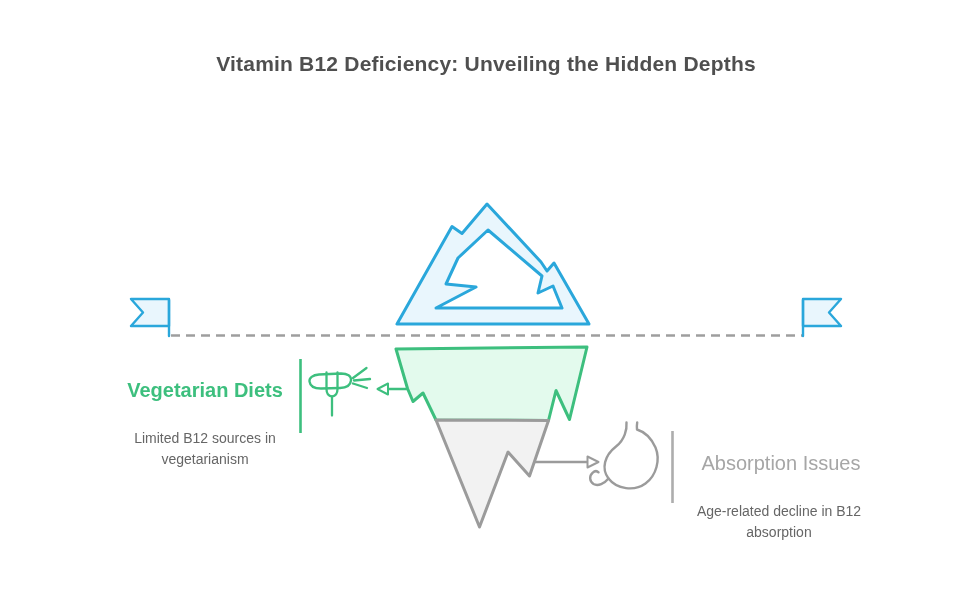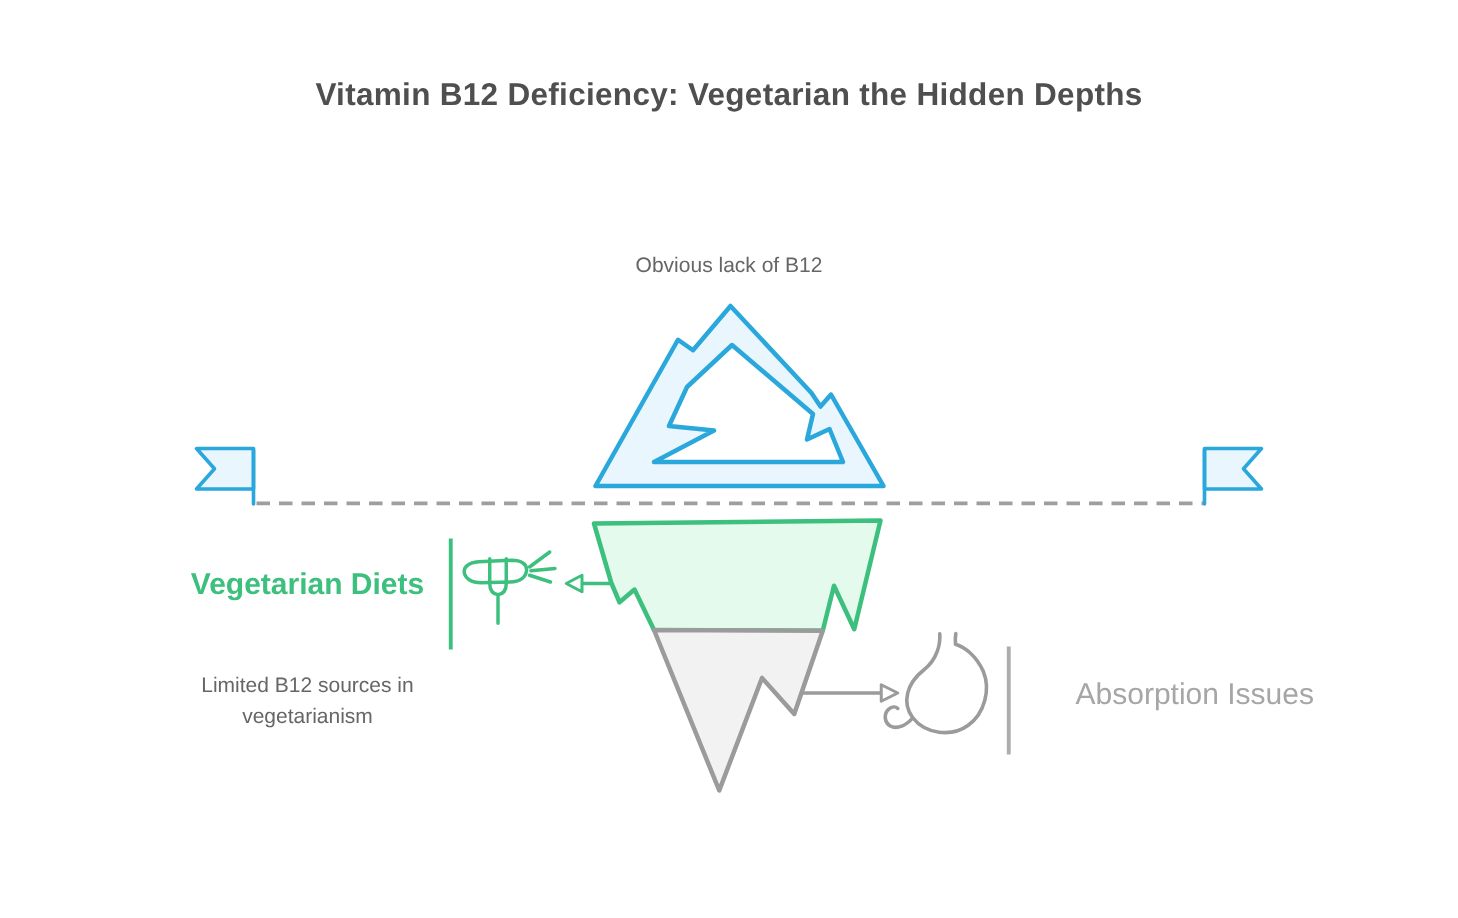--- a/index.html
+++ b/index.html
@@ -23,25 +23,25 @@
   }
   .iceberg-heading{
     left:0; right:0; top:131px; text-align:center;
     font-size:18px; font-weight:400; color:var(--heading-text);
   }
   .iceberg-subheading{
     left:0; right:0; top:168px; text-align:center;
     font-size:14px; color:var(--body-text);
   }
   .callout-left{right:685px; top:360px; width:164px; text-align:center;}
-  .callout-right{left:686px; top:433px; width:190px; text-align:right;}
+  .callout-right{left:686px; top:433px; width:190px; text-align:center;}
   .callout-title{font-size:20px; line-height:24px;}
   .callout-left .callout-title{color:var(--green); font-weight:700;}
   .callout-right .callout-title{color:var(--muted-title); font-weight:400;}
-  .callout-desc{margin-top:26px; font-size:14px; line-height:21px; color:var(--body-text);}
+  .callout-desc{margin-top:8px; font-size:14px; line-height:21px; color:var(--body-text);}
   .callout-right .callout-desc{width:186px;}
 
   
   .water{stroke:var(--waterline); stroke-width:2.5; stroke-dasharray:9 6; fill:none;}
   .flag{fill:var(--blue-fill); stroke:var(--blue); stroke-width:2.4; stroke-linejoin:round;}
   .pole{stroke:var(--blue); stroke-width:2.4; stroke-linecap:round;}
   .sh-blue{fill:var(--blue-fill); stroke:var(--blue); stroke-width:3; stroke-linejoin:round;}
   .sh-blue-inner{fill:#ffffff; stroke:var(--blue); stroke-width:3; stroke-linejoin:round;}
   .sh-green{fill:var(--green-fill); stroke:var(--green); stroke-width:3; stroke-linejoin:round;}
   .sh-gray{fill:var(--gray-fill); stroke:var(--gray); stroke-width:3; stroke-linejoin:round;}
@@ -94,25 +94,25 @@
 
     <g>
       <path class="ln-gray" d="M626.5,422.5 C627,429 625,439.5 616,446.5 C604.5,455.5 601,468.5 608.5,478.5 C617,489.5 634.5,491.5 645.5,483.5 C656.5,475.5 660.5,459.5 655.5,447.5 C651,437.5 643.5,431.5 637,429.5 C636.8,427 636.8,424.8 637.2,422.4"></path>
       <path class="ln-gray" d="M608.5,478.5 C604.5,483.5 598,486.5 593.5,484 C589.5,481.5 589,476 592.5,472.8 C594.5,471 597,470.8 598.5,472.3"></path>
     </g>
 
     <line class="sep-green" x1="300.5" y1="359" x2="300.5" y2="433"></line>
     <line class="sep-gray" x1="672.5" y1="431" x2="672.5" y2="503"></line>
   </svg>
 
-  <div class="txt page-title">Vitamin B12 Deficiency: Vegetarian the Hidden Depths</div>
-  <div class="txt iceberg-subheading">Obvious lack of B12</div>
+  <div class="txt page-title">Vitamin B12 Deficiency: Unveiling the Hidden Depths</div>
 
   <div class="txt callout-left">
     <div class="callout-title">Vegetarian Diets</div>
     <div class="callout-desc">Limited B12 sources in vegetarianism</div>
   </div>
 
   <div class="txt callout-right">
     <div class="callout-title">Absorption Issues</div>
+    <div class="callout-desc">Age-related decline in B12 absorption</div>
   </div>
 
 </div>
 
 </body></html>

